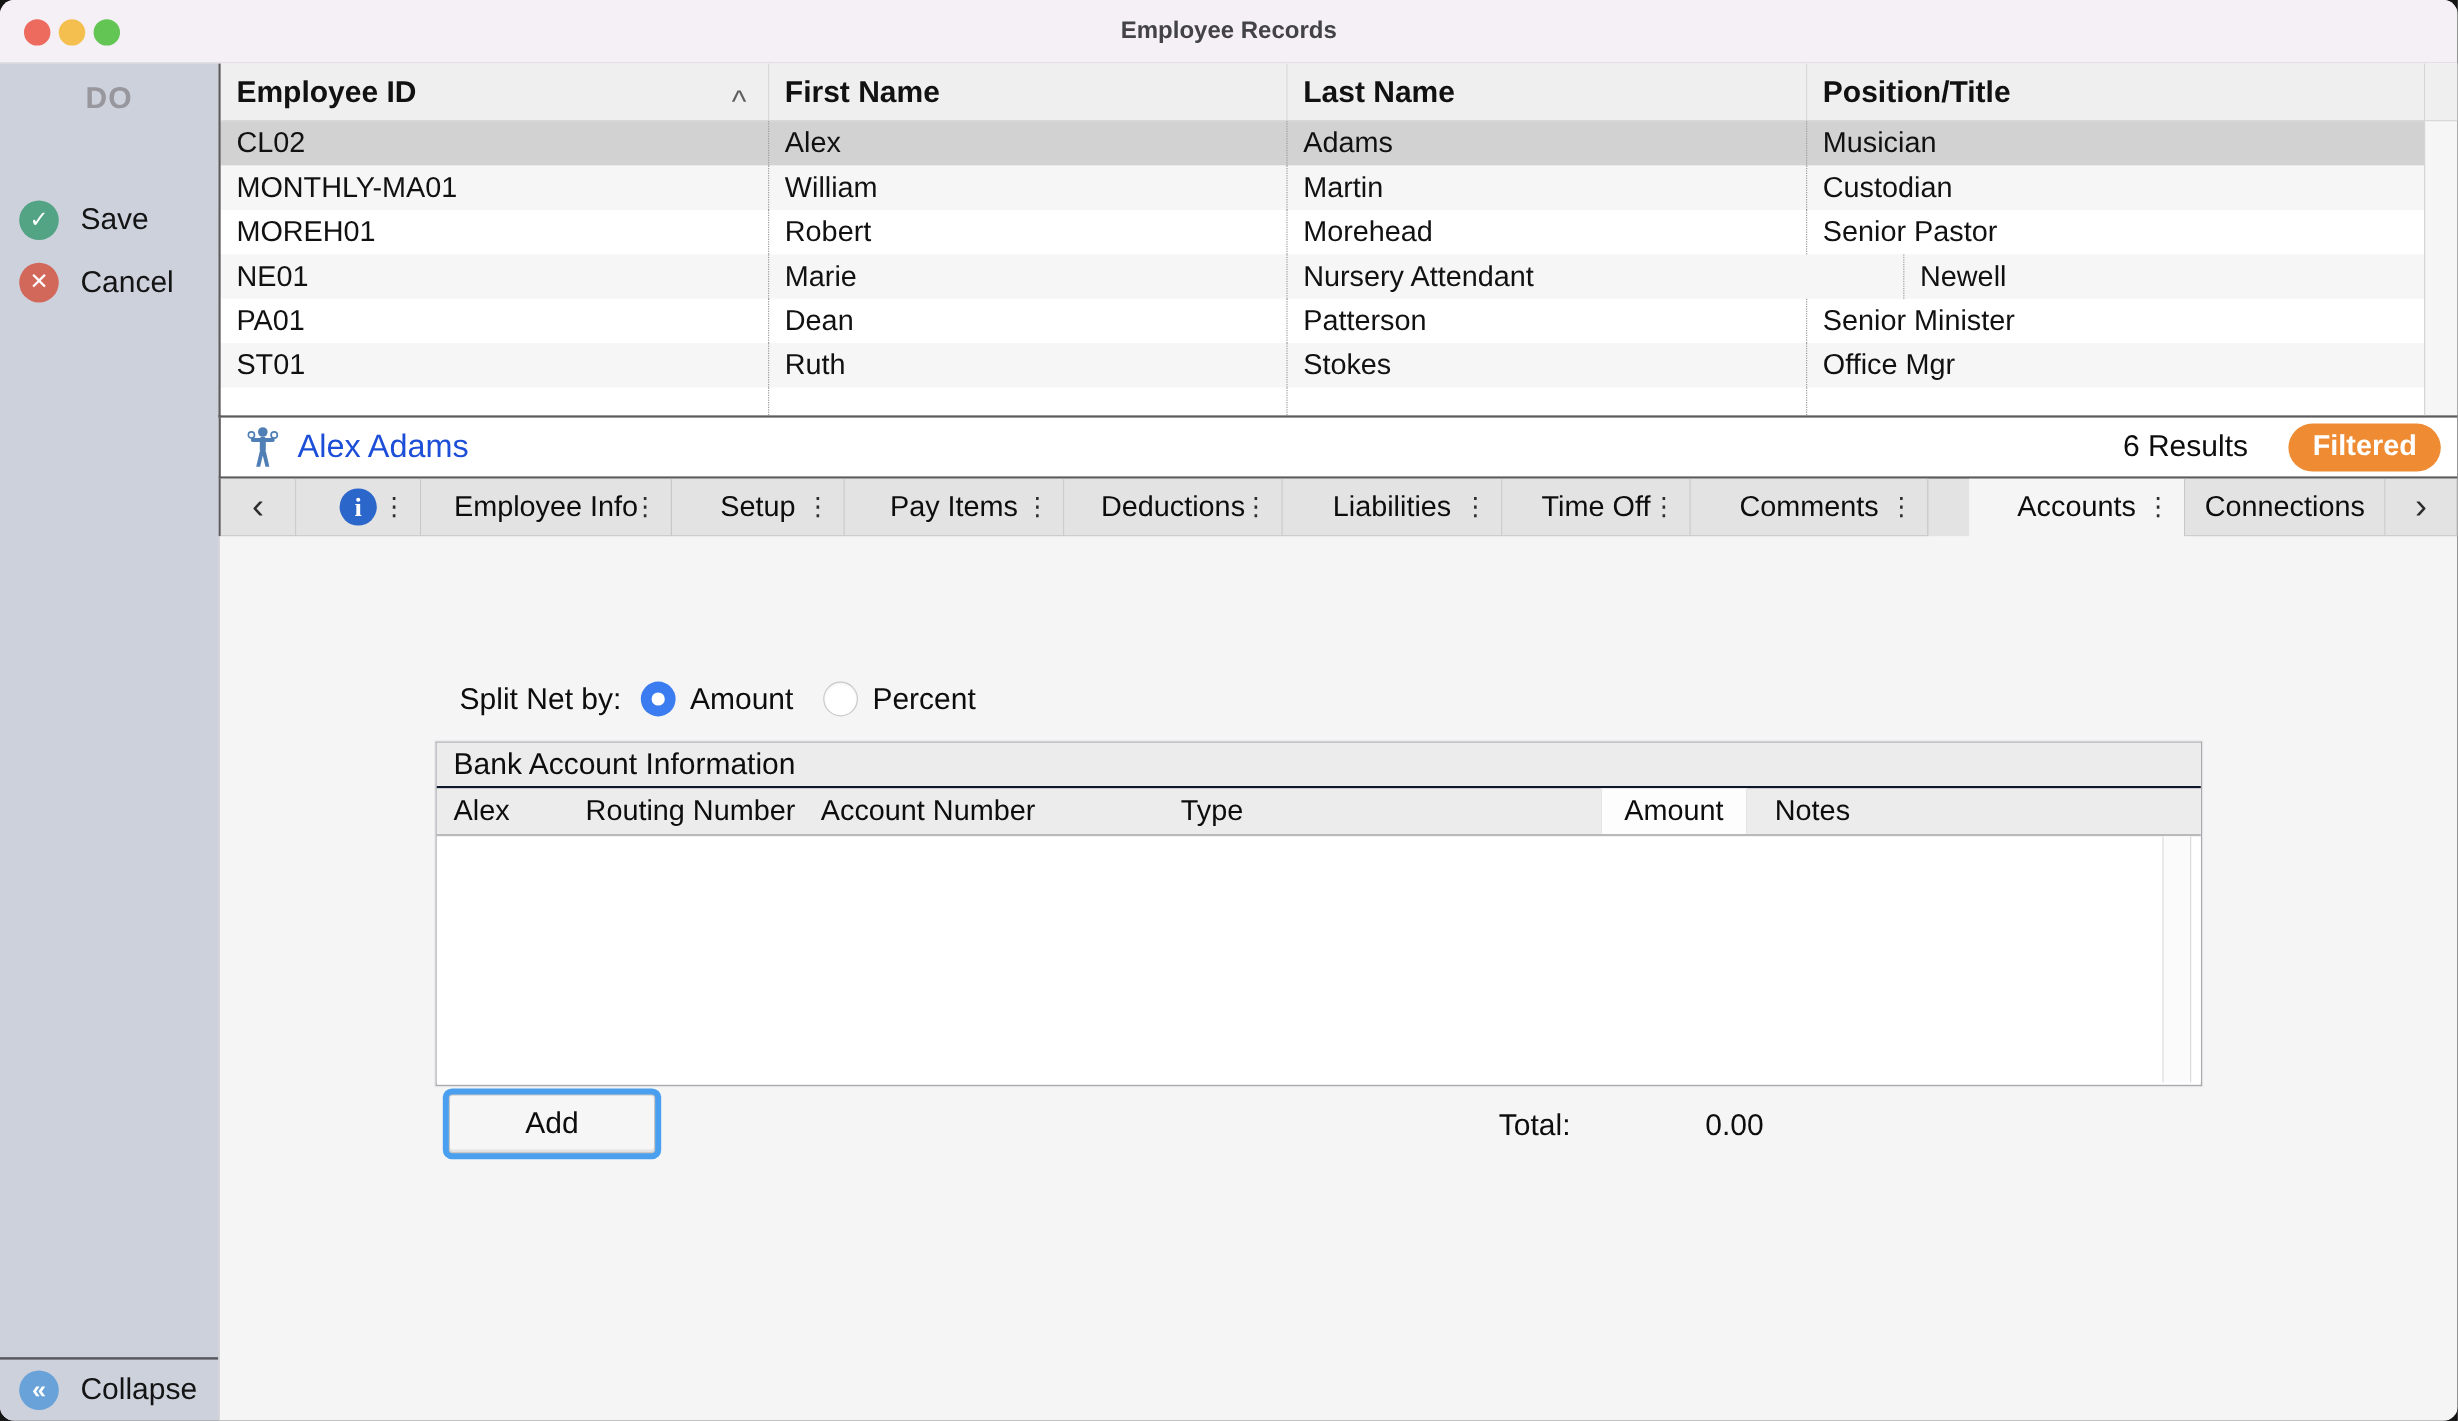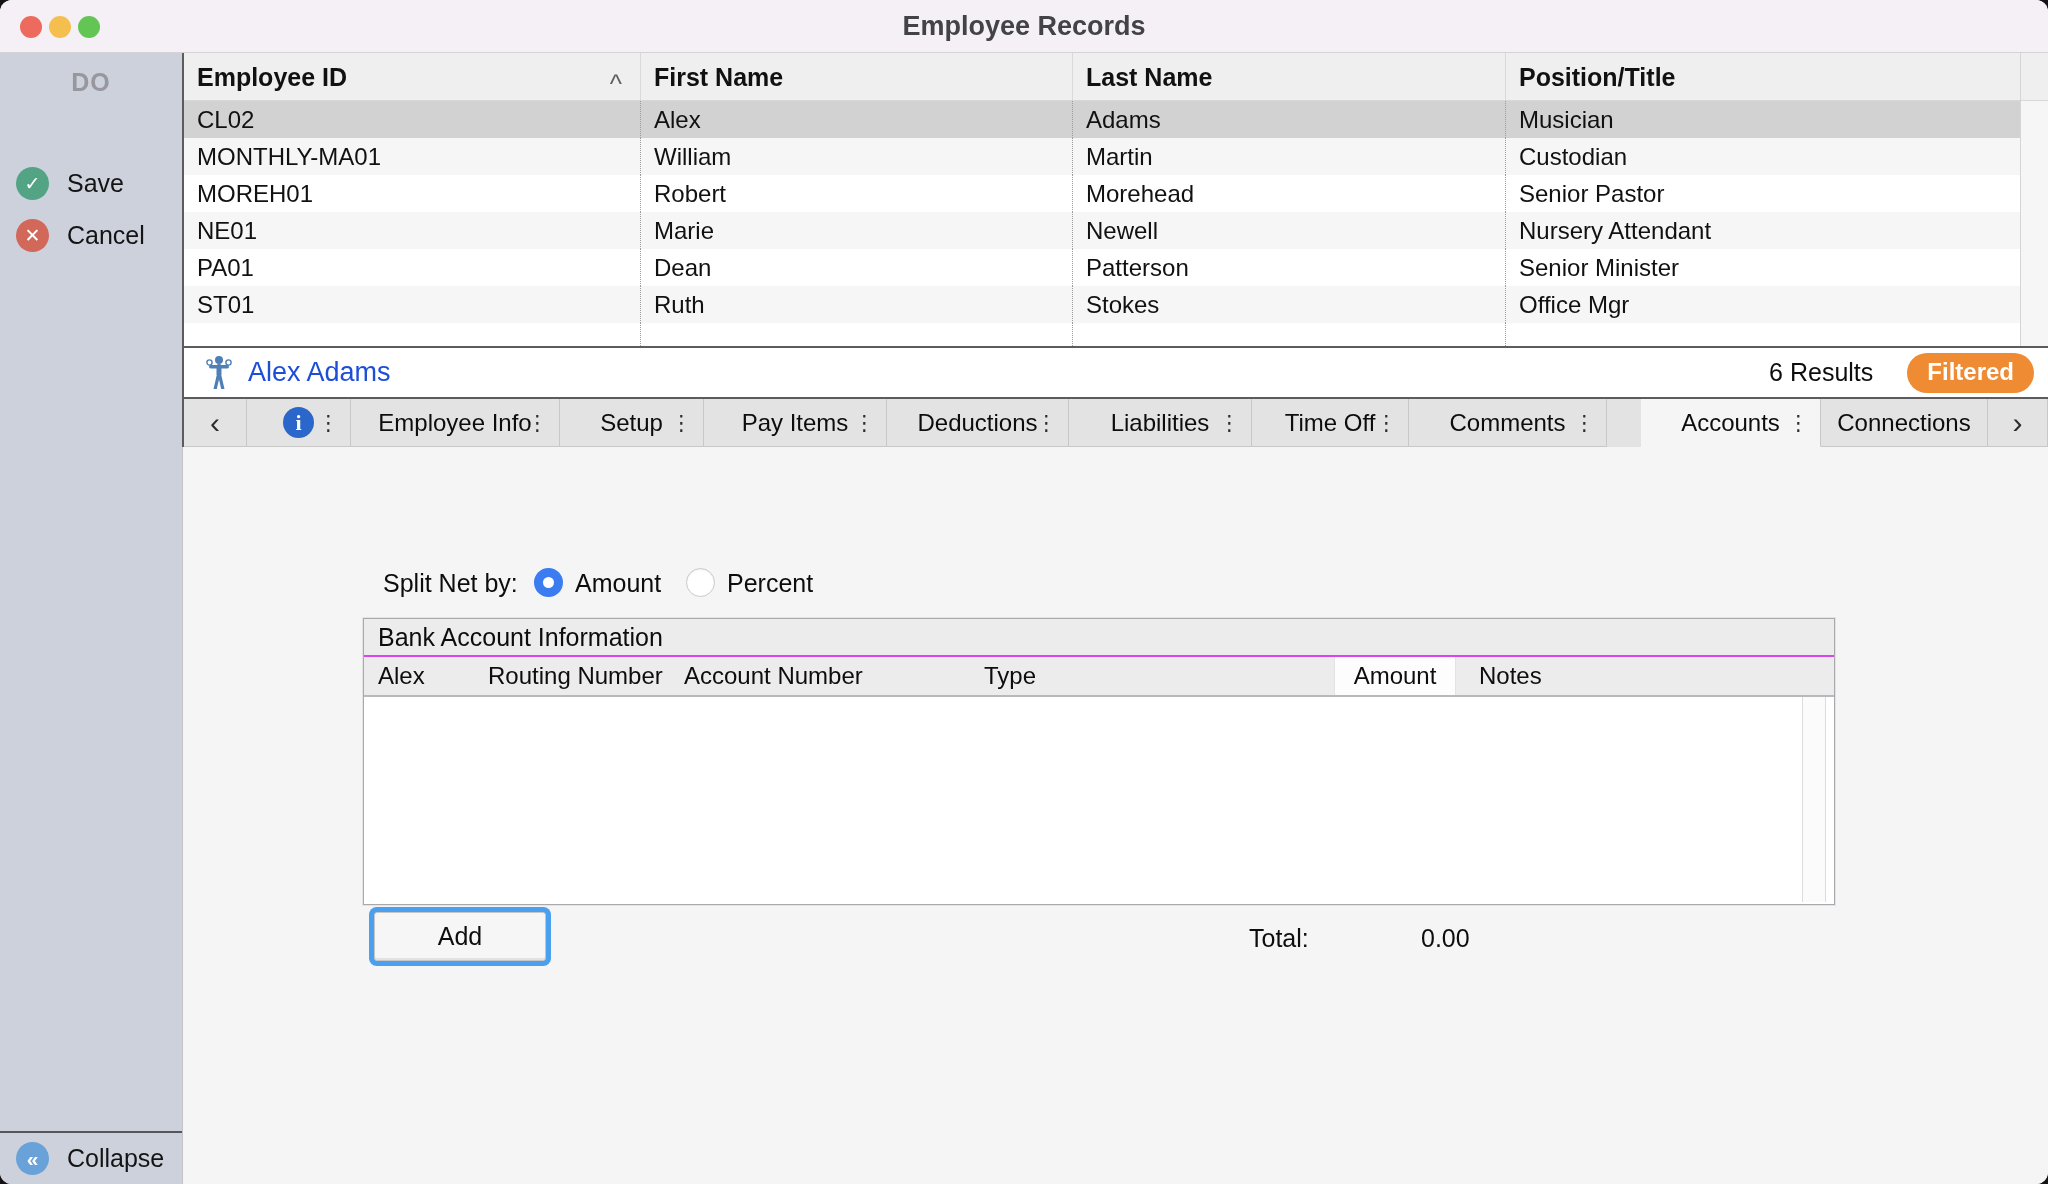--- a/index.html
+++ b/index.html
@@ -23,21 +23,21 @@
   html,body{background:#141414;font-family:"Liberation Sans","DejaVu Sans",sans-serif;}
   #window{position:relative;width:2048px;height:1184px;border-radius:12px;overflow:hidden;background:var(--pane-bg);}
 
   
   .titlebar{position:relative;height:53px;background:var(--titlebar-bg);border-bottom:1px solid #d6d2d6;}
   .traffic{position:absolute;left:20px;top:16px;display:flex;gap:7px;}
   .traffic span{width:22px;height:22px;border-radius:50%;display:inline-block;}
   .tl-close{background:#ec6a5e;}
   .tl-min{background:#f5bf4f;}
   .tl-zoom{background:#62c554;}
-  .win-title{position:absolute;left:0;right:0;top:0;height:53px;line-height:53px;text-align:center;font-size:27px;font-weight:bold;color:#434347;}
+  .win-title{position:absolute;left:0;right:0;top:0;height:53px;line-height:53px;text-align:center;font-size:20px;font-weight:bold;color:#434347;}
 
   
   .frame{display:flex;height:1131px;}
 
   
   .sidebar{position:relative;width:182px;background:var(--sidebar-bg);flex:none;}
   .do-header{margin-top:15px;text-align:center;font-size:25px;font-weight:bold;color:#97979d;letter-spacing:1px;}
   .side-action{position:absolute;left:16px;display:flex;align-items:center;gap:18px;cursor:default;}
   .side-action.save{top:114px;}
   .side-action.cancel{top:166px;}
@@ -89,21 +89,21 @@
   .split-row .split-label{position:absolute;left:200px;line-height:36px;font-size:25px;color:#0d0d0d;}
   .radio{position:absolute;top:3px;width:29px;height:29px;border-radius:50%;}
   .radio.on{background:var(--accent-blue);}
   .radio.on::after{content:"";position:absolute;left:9px;top:9px;width:11px;height:11px;border-radius:50%;background:#fff;}
   .radio.off{background:#fff;border:1px solid #c9c9cc;box-shadow:inset 0 1px 2px rgba(0,0,0,.06);}
   .radio-label{position:absolute;line-height:36px;font-size:25px;color:#0d0d0d;}
   #radio-amount{left:351px;} #label-amount{left:392px;}
   #radio-percent{left:503px;} #label-percent{left:544px;}
 
   .bank-panel{position:absolute;left:180px;top:171px;width:1472px;height:287px;border:1px solid #a9a9ad;background:#fff;box-shadow:0 0 0 1px #e4e4e7;}
-  .bank-title{height:38px;background:#ececed;border-bottom:2px solid #d946ef;line-height:37px;font-size:25px;color:#0d0d0d;padding-left:14px;}
+  .bank-title{height:38px;background:#ececed;border-bottom:2px solid #0f172a;line-height:37px;font-size:25px;color:#0d0d0d;padding-left:14px;}
   .bank-cols{position:relative;height:40px;background:#ececed;border-bottom:2px solid #b9b9bc;}
   .bank-col{position:absolute;top:0;height:100%;line-height:38px;font-size:24px;color:#0d0d0d;white-space:nowrap;}
   .bank-col.amount{background:#fdfdfd;border-left:1px solid #e3e3e6;border-right:1px solid #e3e3e6;text-align:center;}
   .bank-body{position:relative;height:205px;background:#fff;}
   .bank-vscroll{position:absolute;top:0;bottom:0;right:8px;width:24px;background:#fbfbfc;border-left:1px solid #dcdcde;border-right:1px solid #dcdcde;}
 
   .add-btn{position:absolute;left:191px;top:465px;width:172px;height:49px;background:#f6f6f6;border:1px solid #c6c6c6;border-radius:3px;box-shadow:0 0 0 5px #4aa0ee,inset 0 -2px 0 #e2e2e2;font-size:25px;color:#0d0d0d;display:flex;align-items:center;justify-content:center;cursor:default;font-family:inherit;}
   .total-label{position:absolute;left:1066px;top:477px;font-size:25px;color:#0d0d0d;}
   .total-value{position:absolute;left:1238px;top:477px;font-size:25px;color:#0d0d0d;}
 </style>
@@ -169,22 +169,22 @@
   <div class="emp-row">
     <div class="cell w0">MOREH01</div>
     <div class="cell w1">Robert</div>
     <div class="cell w2">Morehead</div>
     <div class="cell w3">Senior Pastor</div>
   </div>
 
   <div class="emp-row alt">
     <div class="cell w0">NE01</div>
     <div class="cell w1">Marie</div>
+    <div class="cell w3">Nursery Attendant</div>
     <div class="cell w2">Newell</div>
-    <div class="cell w3">Nursery Attendant</div>
   </div>
 
   <div class="emp-row">
     <div class="cell w0">PA01</div>
     <div class="cell w1">Dean</div>
     <div class="cell w2">Patterson</div>
     <div class="cell w3">Senior Minister</div>
   </div>
 
   <div class="emp-row alt">

